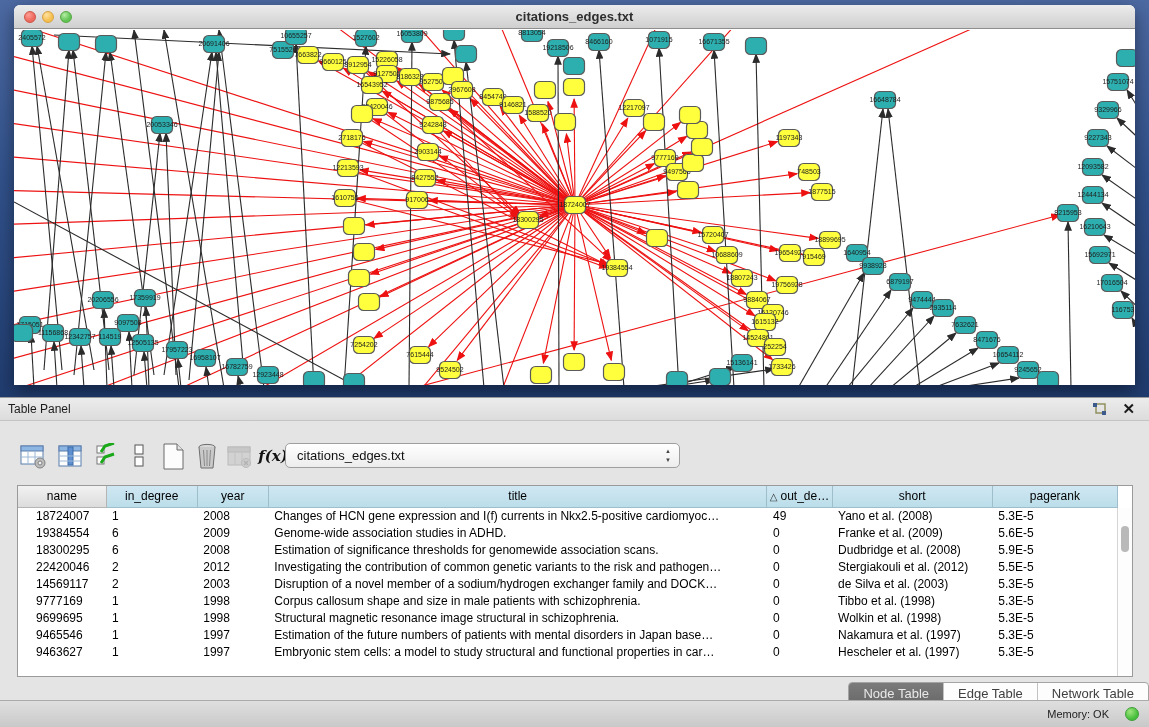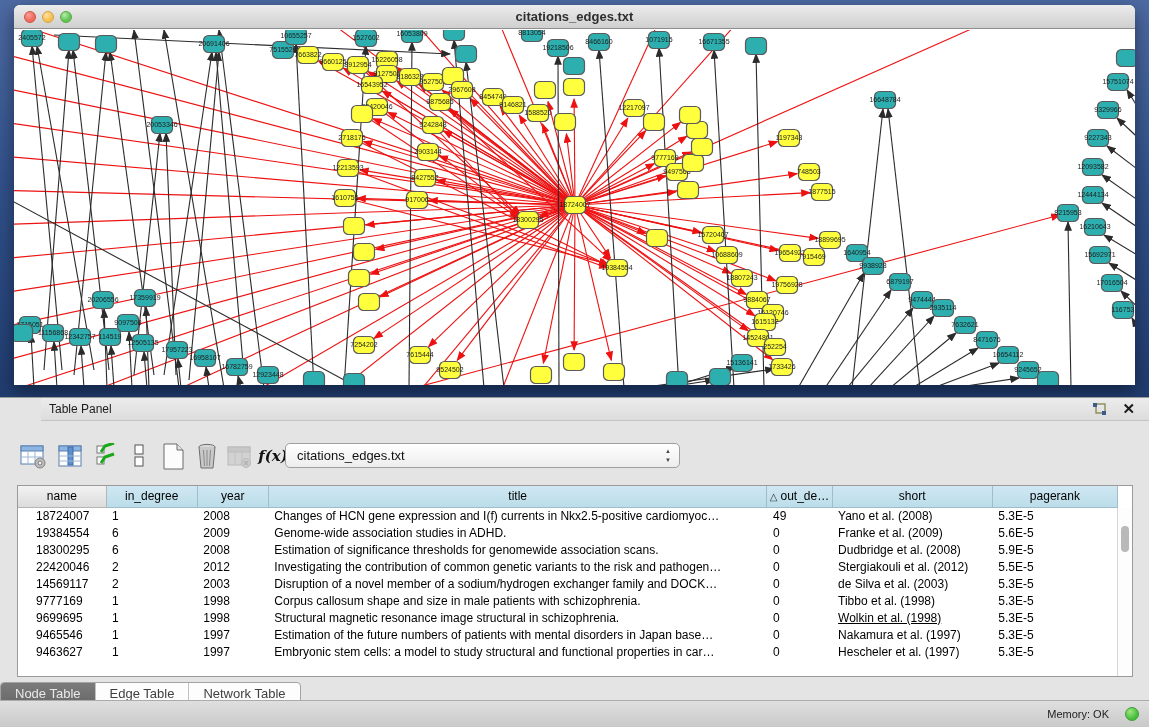--- a/index.html
+++ b/index.html
@@ -21,21 +21,21 @@
            text-align:center; font-size:13px; font-weight:bold; color:#2e2e2e; }
   .traffic { position:absolute; top:6px; width:12px; height:12px; border-radius:50%; }
   #btn-close { left:10px;  background:radial-gradient(circle at 35% 30%,#ff9d94,#ed6a5e 60%); border:1px solid #ce5347; }
   #btn-min   { left:28px;  background:radial-gradient(circle at 35% 30%,#ffe1a1,#f5bf4f 60%); border:1px solid #d6a243; }
   #btn-zoom  { left:46px;  background:radial-gradient(circle at 35% 30%,#b5eda6,#61c454 60%); border:1px solid #58a844; }
   #net-canvas { position:absolute; left:0; top:25px; width:1121px; height:355px;
                 background:#ffffff; overflow:hidden; }
 
   
   #table-panel { position:absolute; left:0; top:397px; width:1149px; height:330px;
-                 background:#e4e4e4; border-top:1px solid #9a9a9a;padding-left:41px; }
+                 background:#e4e4e4; border-top:1px solid #9a9a9a; }
   #tp-header { position:relative; height:23px; background:linear-gradient(#ececec,#dcdcdc);
                border-bottom:1px solid #c4c4c4; }
   #tp-title { position:absolute; left:8px; top:4px; font-size:12px; color:#1c1c1c; }
   #tp-float { position:absolute; right:42px; top:4px; width:15px; height:15px; cursor:pointer; }
   #tp-close { position:absolute; right:14px; top:2px; font-size:15px; font-weight:bold; color:#1a1a1a; cursor:pointer; }
 
   
   #tp-toolbar { position:absolute; left:0; top:23px; width:1149px; height:60px; }
   .tbtn { position:absolute; top:20px; width:30px; height:30px; display:flex; align-items:center; justify-content:center; cursor:pointer; }
   #fx-label { font-family:"DejaVu Serif", serif; font-style:italic; font-weight:bold; font-size:15px; color:#111; }
@@ -56,21 +56,21 @@
   th .sort { font-size:10px; color:#333; margin-right:3px; }
   td { height:17px; padding:0 6px; white-space:nowrap; overflow:hidden; text-overflow:clip; border:none; }
   td.c-name { padding-left:18px; }
   tr { background:#fff; }
   #vscroll { position:absolute; right:0; top:22px; bottom:0; width:15px; background:#fdfdfd;
              border-left:1px solid #d5d5d5; }
   #vscroll .thumb { position:absolute; left:3px; top:18px; width:8px; height:26px;
                     background:#b9b9b9; border-radius:5px; }
 
   
-  #tp-tabs { position:absolute; left:0; top:284px; width:1149px; height:28px; display:flex; justify-content:flex-start; }
+  #tp-tabs { position:absolute; left:0; top:284px; width:1149px; height:28px; display:flex; justify-content:flex-end; }
   #seg { display:flex; height:22px; border:1px solid #a3a3a3; border-radius:4px; overflow:hidden;
          background:#fdfdfd; box-shadow:0 1px 0 rgba(255,255,255,.7); }
   .seg-item { padding:0 14px; line-height:21px; font-size:13px; color:#404040; cursor:pointer;
               border-left:1px solid #c2c2c2; }
   .seg-item:first-child { border-left:none; }
   .seg-item.active { background:linear-gradient(#7b7b7b,#6a6a6a); color:#e9e9e9; }
 
   
   #status-bar { position:absolute; left:0; top:700px; width:1149px; height:27px;
                 background:linear-gradient(#dfdfdf,#c9c9c9); border-top:1px solid #ababab;
@@ -881,21 +881,21 @@
               <td style="width: 65px;">0</td>
               <td style="width: 160px;">Tibbo et al. (1998)</td>
               <td style="width: 125px;">5.3E-5</td>
             </tr>
             <tr>
               <td class="c-name" style="width: 88px;">9699695</td>
               <td style="width: 91px;">1</td>
               <td style="width: 71px;">1998</td>
               <td style="width: 498px;">Structural magnetic resonance image structural in schizophrenia.</td>
               <td style="width: 65px;">0</td>
-              <td style="width: 160px; text-decoration: underline;">Wolkin et al. (1998)</td>
+              <td style="width: 160px;">Wolkin et al. (1998)</td>
               <td style="width: 125px;">5.3E-5</td>
             </tr>
             <tr>
               <td class="c-name" style="width: 88px;">9465546</td>
               <td style="width: 91px;">1</td>
               <td style="width: 71px;">1997</td>
               <td style="width: 498px;">Estimation of the future numbers of patients with mental disorders in Japan base…</td>
               <td style="width: 65px;">0</td>
               <td style="width: 160px;">Nakamura et al. (1997)</td>
               <td style="width: 125px;">5.3E-5</td>

